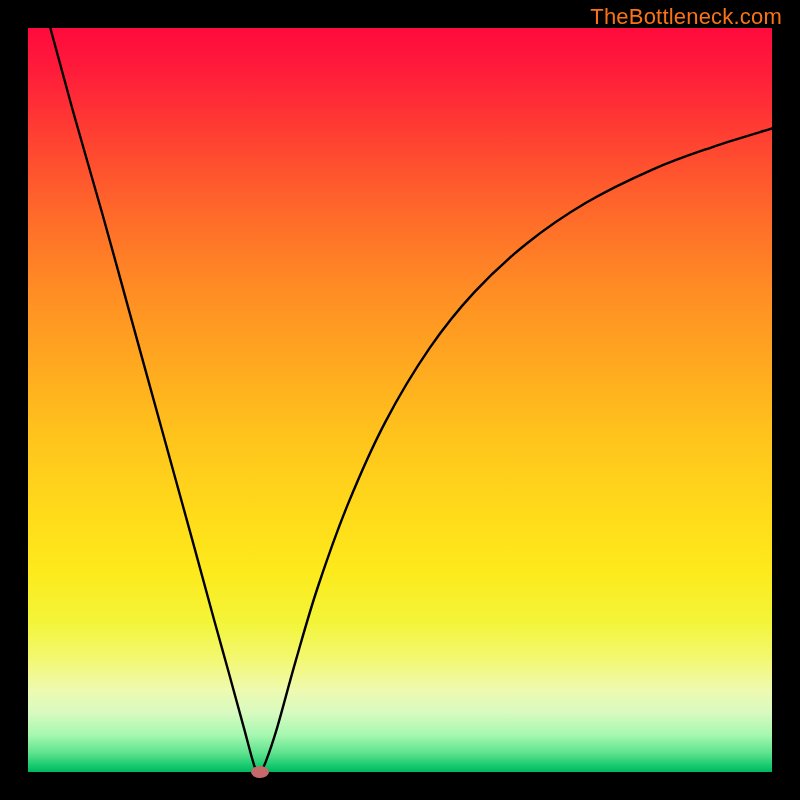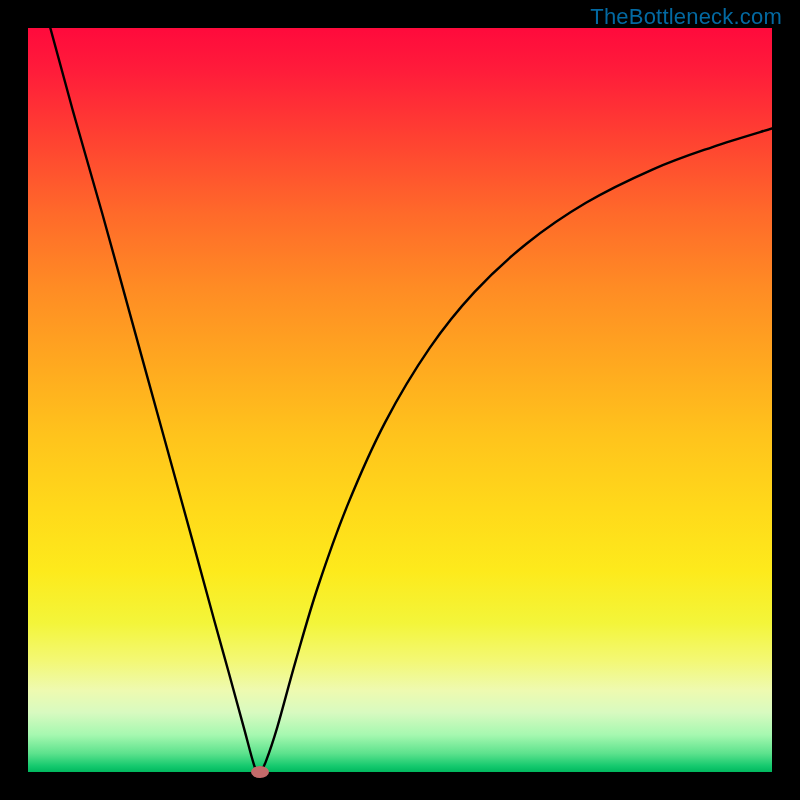--- a/index.html
+++ b/index.html
@@ -8,21 +8,21 @@
     height: 800px;
     background: #000;
     position: relative;
     font-family: Arial, sans-serif;
     overflow: hidden;
   }
   .watermark {
     position: absolute;
     top: 4px;
     right: 18px;
-    color: #0369a1;
+    color: #f97316;
     font-size: 22px;
     font-weight: 500;
     letter-spacing: 0.2px;
     z-index: 10;
   }
   .plot-area {
     position: absolute;
     left: 28px;
     top: 28px;
     width: 744px;

